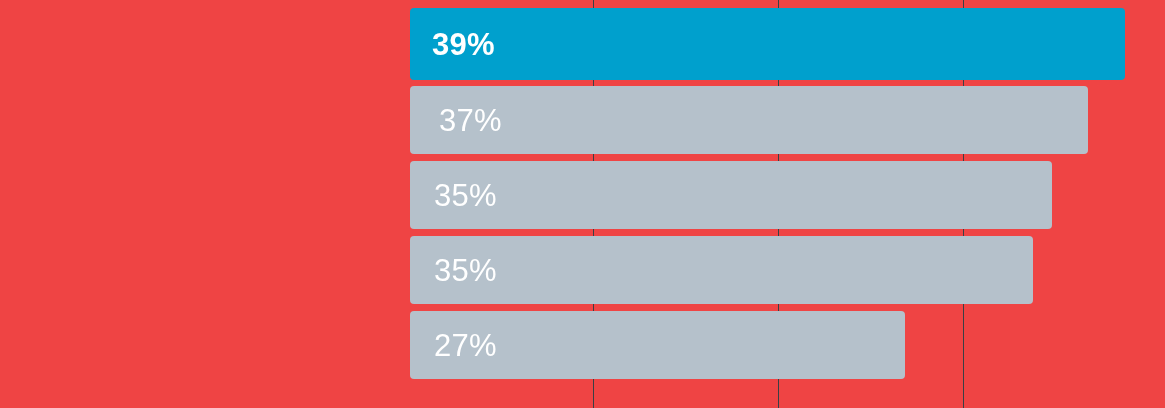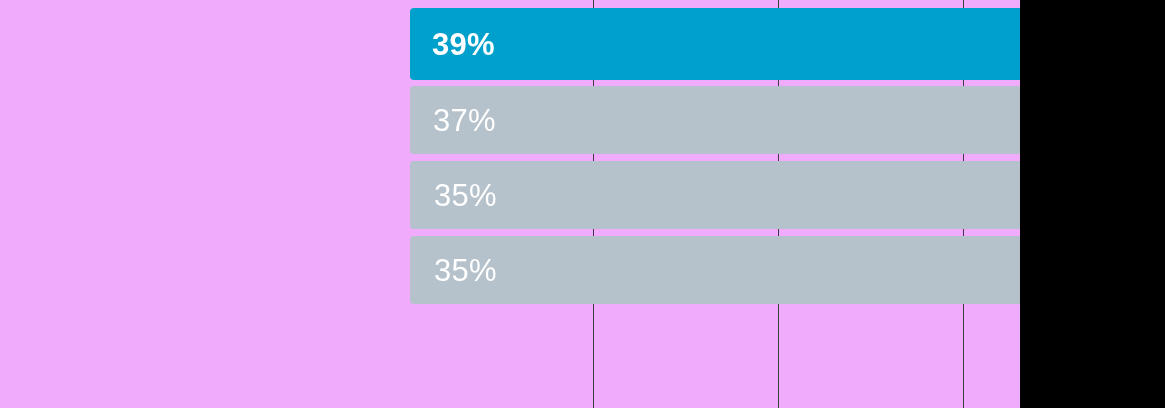--- a/index.html
+++ b/index.html
@@ -5,23 +5,23 @@
   html, body {
     margin: 0;
     padding: 0;
     background: #000000;
   }
   body {
     font-family: "Liberation Sans", sans-serif;
   }
   #chart-root {
     position: relative;
-    width: 1020px;
+    width: 1165px;
     height: 408px;
-    background: #f0abfc;
+    background: #ef4444;
     overflow: hidden;
   }
   .plot-area {
     position: absolute;
     left: 410px;
     top: 0px;
     width: 755px;
     height: 408px;
   }
   .gridlines {
@@ -61,21 +61,21 @@
     letter-spacing: 0.2px;
     white-space: nowrap;
     padding-left: 24px;
   }
   .bar-label.emphasis {
     font-weight: bold;
     font-size: 31px;
     padding-left: 22px;
   }
   .bar-label.indent {
-    padding-left: 23px;
+    padding-left: 29px;
   }
   .category-axis {
     position: absolute;
     left: 0;
     top: 0;
     width: 410px;
     height: 408px;
   }
   .category-label {
     position: absolute;
@@ -119,16 +119,19 @@
       </div>
 
       <div class="bar" style="top:161px; height:68px; width:642px; background:#b5c1cb;">
         <span class="bar-label">35%</span>
       </div>
 
       <div class="bar" style="top:236px; height:68px; width:623px; background:#b5c1cb;">
         <span class="bar-label">35%</span>
       </div>
 
+      <div class="bar" style="top:311px; height:68px; width:495px; background:#b5c1cb;">
+        <span class="bar-label">27%</span>
+      </div>
 
     </div>
   </div>
 </div>
 
 </body></html>

